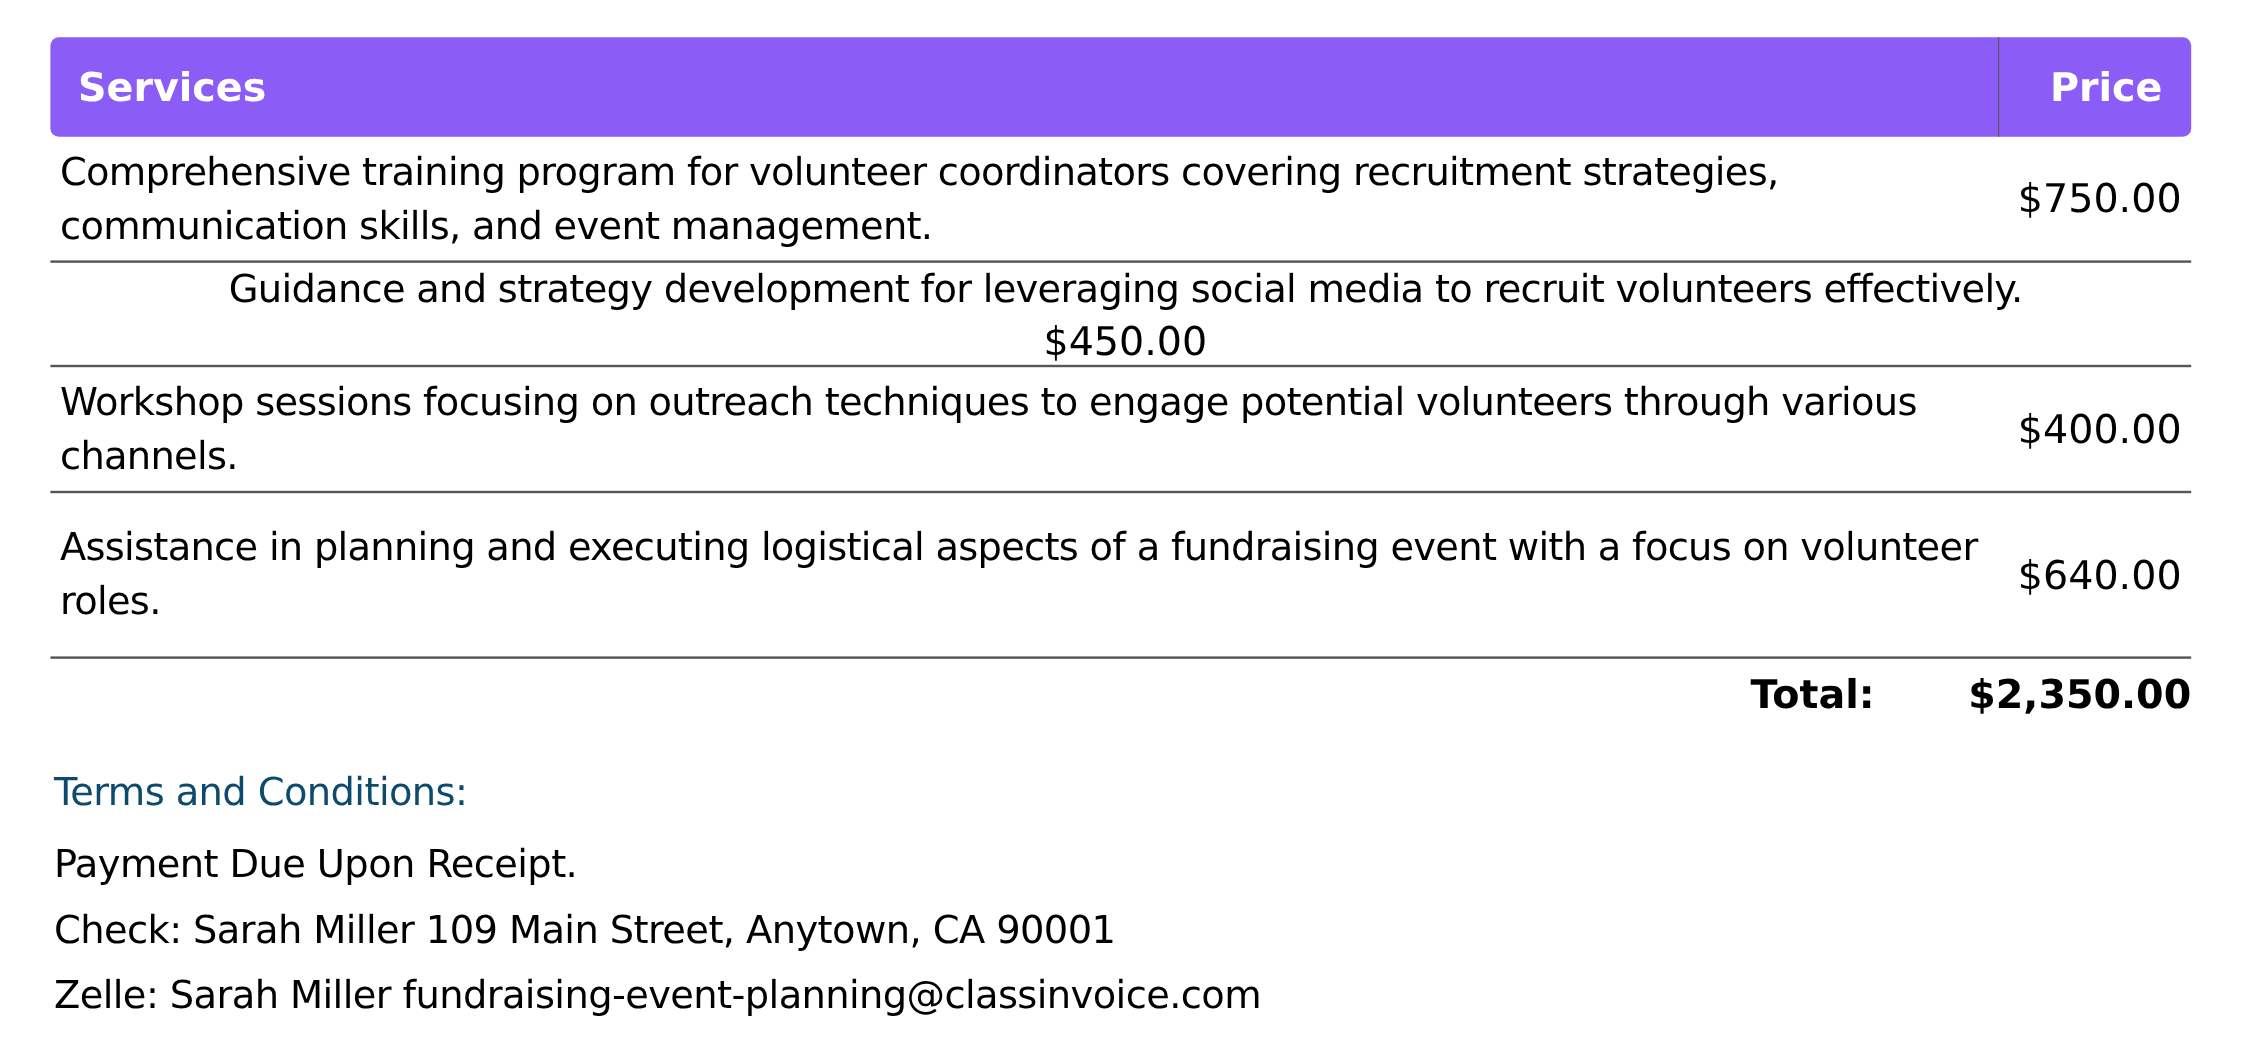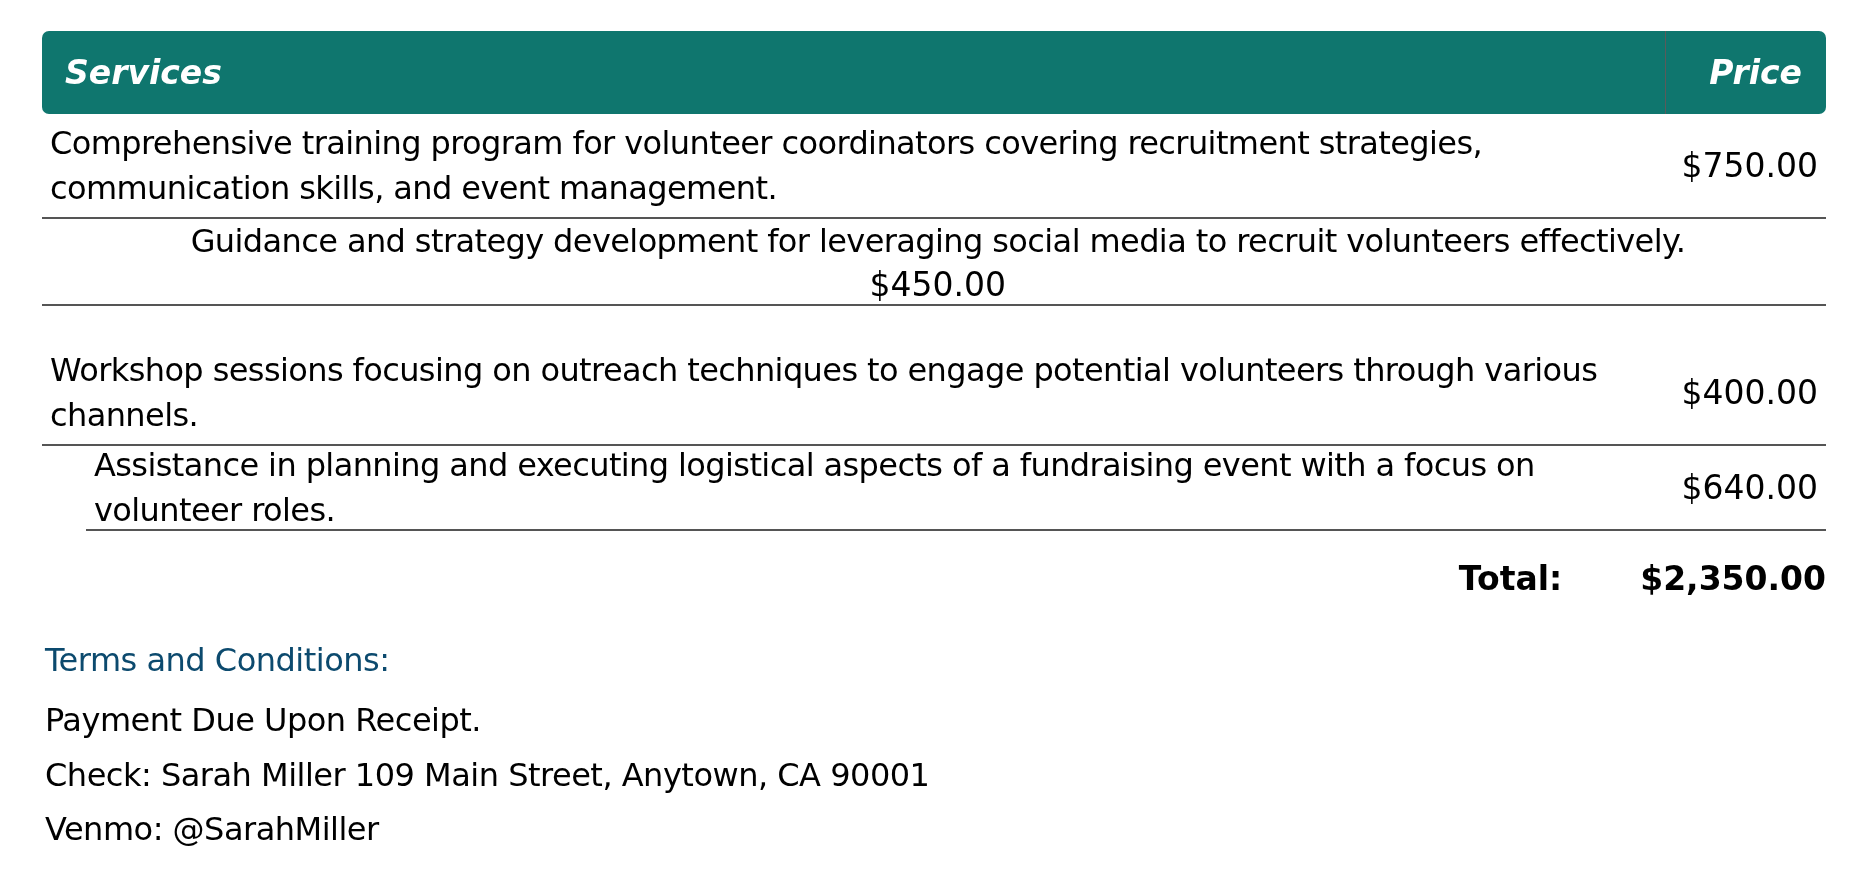--- a/index.html
+++ b/index.html
@@ -5,22 +5,22 @@
   html, body { margin: 0; padding: 0; background: #ffffff; }
   body {
     width: 1868px; height: 870px; overflow: hidden; position: relative;
     font-family: "DejaVu Sans", "Liberation Sans", sans-serif;
     color: #000;
   }
   .table {
     position: absolute; left: 42px; top: 31px; width: 1784px;
   }
   .thead {
-    display: flex; height: 83px; background: #0f766e; border-radius: 7px;
-    color: #fff; font-weight: bold; font-size: 33px; align-items: center; font-style: italic;
+    display: flex; height: 83px; background: #8b5cf6; border-radius: 7px;
+    color: #fff; font-weight: bold; font-size: 33px; align-items: center;
   }
   .thead .th-services {
     flex: 1; padding-left: 23px; height: 100%; display: flex; align-items: center;
     border-right: 1px solid #5a5a5a;
   }
   .thead .th-price {
     width: 160px; text-align: right; padding-right: 24px; height: 100%;
     display: flex; align-items: center; justify-content: flex-end; box-sizing: border-box;
   }
   .row {
@@ -28,22 +28,22 @@
     box-sizing: border-box;
   }
   .row .desc {
     flex: 1; padding-left: 8px; font-size: 32px; line-height: 45px; letter-spacing: -0.6px;
   }
   .row .price {
     width: 160px; text-align: right; padding-right: 8px; font-size: 33px; box-sizing: border-box;
   }
   .r1 { height: 105px; }
   .r2 { height: 87px; flex-direction: column; }
-  .r3 { height: 105px; margin-top: 35px; }
-  .r4 { height: 85px; margin-left: 44px; }
+  .r3 { height: 105px; }
+  .r4 { height: 138px; }
   .total {
     position: absolute; top: 535px; right: 42px; display: flex; align-items: center;
     font-weight: bold; font-size: 33px; margin-top: 24px;
   }
   .total .label { margin-right: 78px; }
   .terms {
     position: absolute; left: 45px; top: 638px; font-size: 32px; letter-spacing: -0.5px;
   }
   .terms .heading { color: #0c4a6e; line-height: 44px; margin-bottom: 11px; }
   .terms .line { line-height: 54.5px; }
@@ -76,14 +76,15 @@
 
 <div class="total">
   <span class="label">Total:</span>
   <span class="value">$2,350.00</span>
 </div>
 
 <div class="terms">
   <div class="heading">Terms and Conditions:</div>
   <div class="line">Payment Due Upon Receipt.</div>
   <div class="line">Check: Sarah Miller 109 Main Street, Anytown, CA 90001</div>
+  <div class="line">Zelle: Sarah Miller fundraising-event-planning@classinvoice.com</div>
   <div class="line">Venmo: @SarahMiller</div>
 </div>
 
 </body></html>

